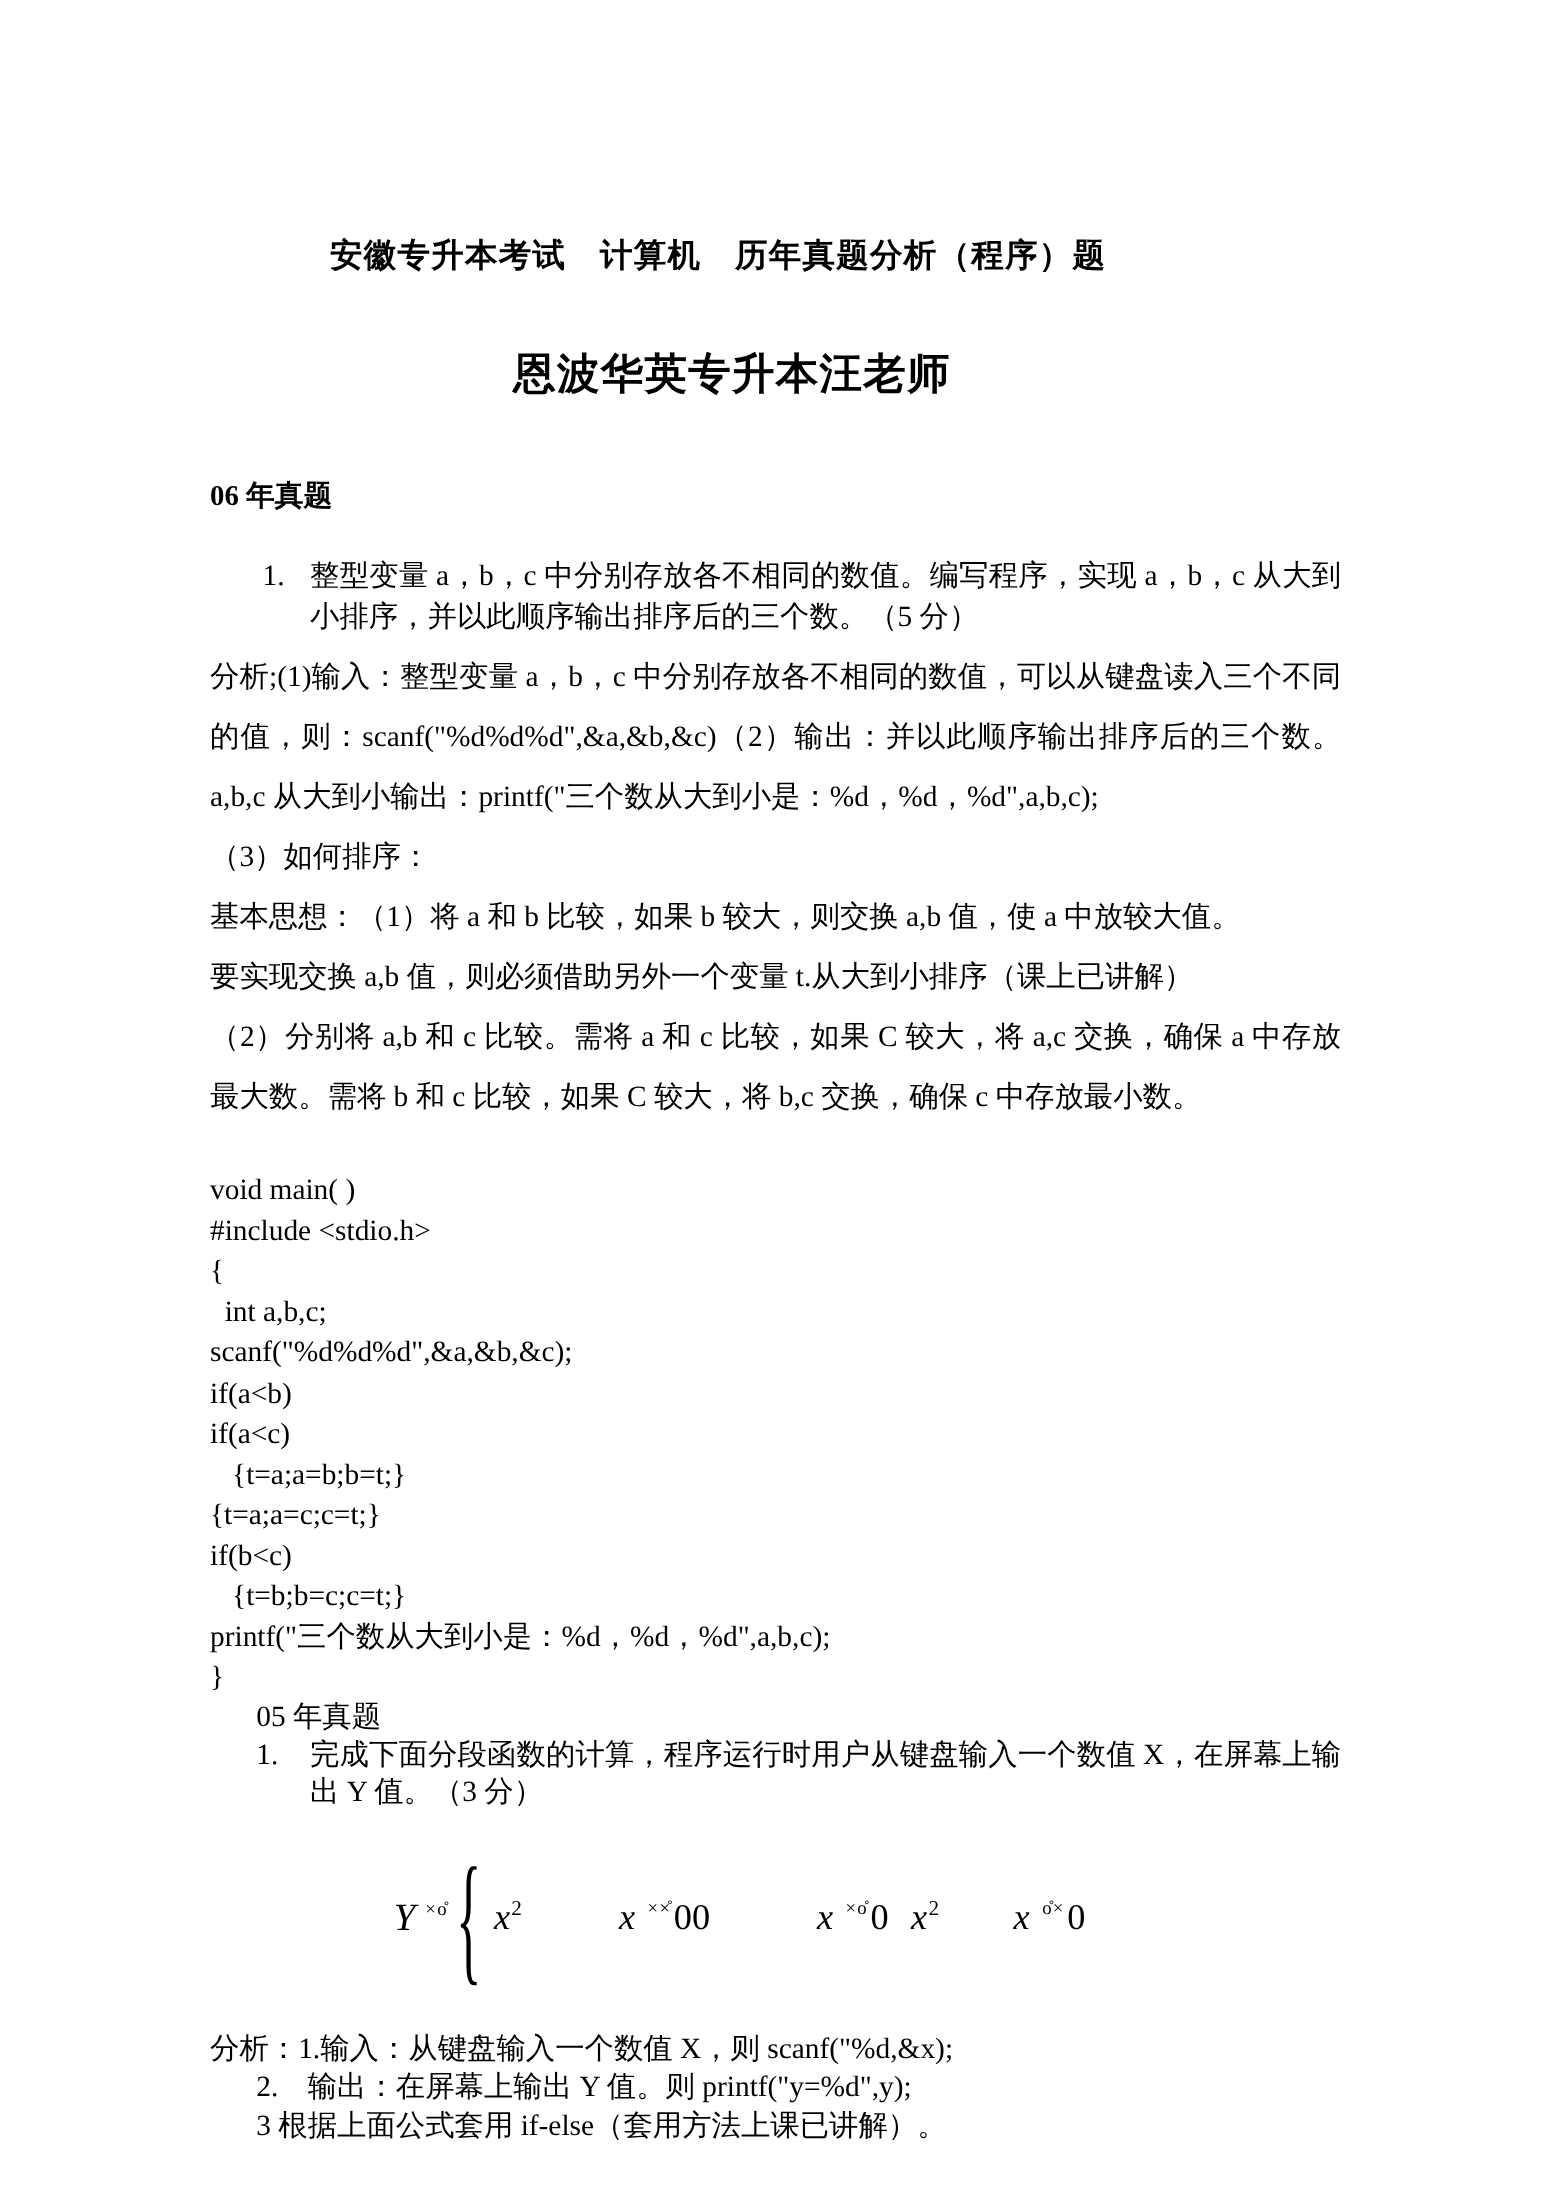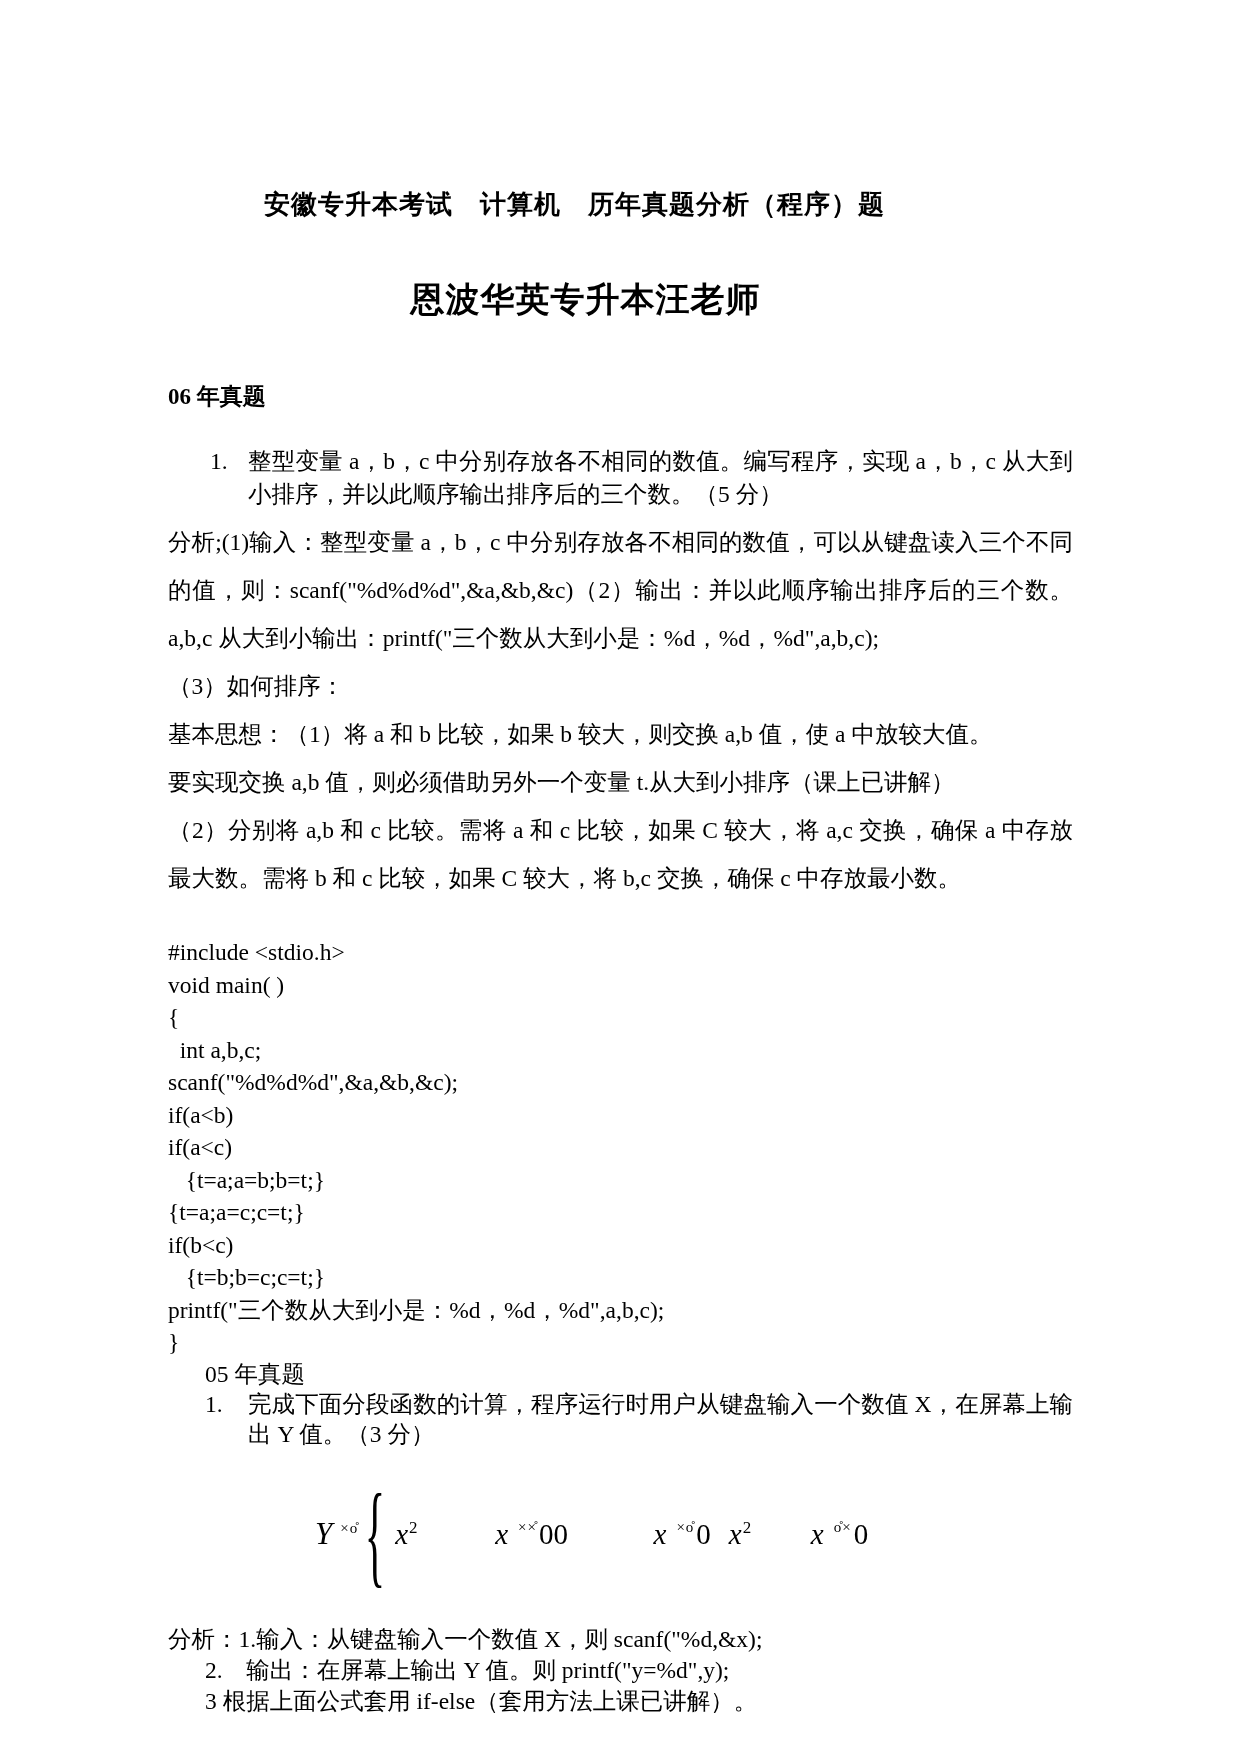--- a/index.html
+++ b/index.html
@@ -107,22 +107,22 @@
     <span class="qtext">整型变量 a，b，c 中分别存放各不相同的数值。编写程序，实现 a，b，c 从大到小排序，并以此顺序输出排序后的三个数。（5 分）</span>
   </div>
 
   <p class="body-p first">分析;(1)输入：整型变量 a，b，c 中分别存放各不相同的数值，可以从键盘读入三个不同的值，则：scanf("%d%d%d",&amp;a,&amp;b,&amp;c)（2）输出：并以此顺序输出排序后的三个数。a,b,c 从大到小输出：printf("三个数从大到小是：%d，%d，%d",a,b,c);</p>
   <p class="body-p">（3）如何排序：</p>
   <p class="body-p">基本思想：（1）将 a 和 b 比较，如果 b 较大，则交换 a,b 值，使 a 中放较大值。</p>
   <p class="body-p">要实现交换 a,b 值，则必须借助另外一个变量 t.从大到小排序（课上已讲解）</p>
   <p class="body-p">（2）分别将 a,b 和 c 比较。需将 a 和 c 比较，如果 C 较大，将 a,c 交换，确保 a 中存放最大数。需将 b 和 c 比较，如果 C 较大，将 b,c 交换，确保 c 中存放最小数。</p>
 
   <div class="code-block">
+    <div class="code-line">void main( )</div>
     <div class="code-line">#include &lt;stdio.h&gt;</div>
-    <div class="code-line">void main( )</div>
     <div class="code-line">{</div>
     <div class="code-line">  int a,b,c;</div>
     <div class="code-line">scanf("%d%d%d",&amp;a,&amp;b,&amp;c);</div>
     <div class="code-line">if(a&lt;b)</div>
     <div class="code-line">if(a&lt;c)</div>
     <div class="code-line">   {t=a;a=b;b=t;}</div>
     <div class="code-line">{t=a;a=c;c=t;}</div>
     <div class="code-line">if(b&lt;c)</div>
     <div class="code-line">   {t=b;b=c;c=t;}</div>
     <div class="code-line">printf("三个数从大到小是：%d，%d，%d",a,b,c);</div>

